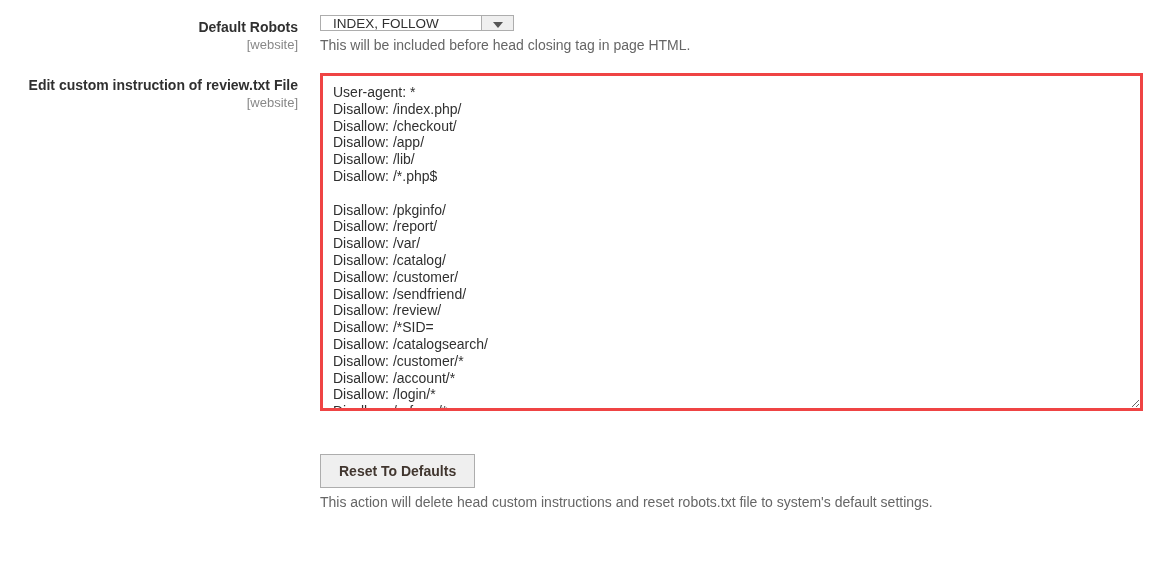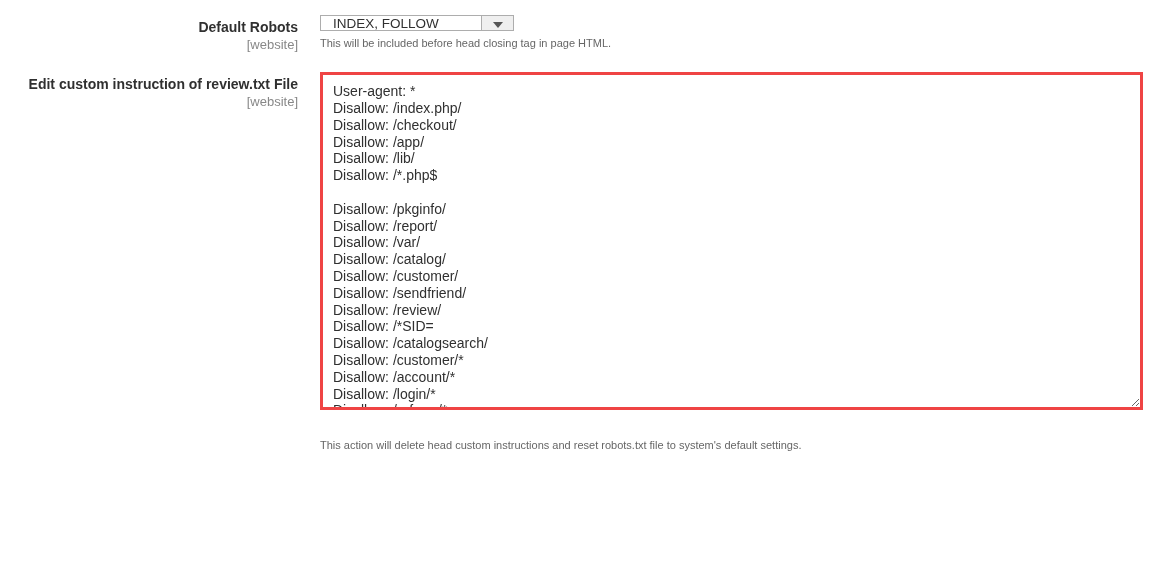--- a/index.html
+++ b/index.html
@@ -65,21 +65,21 @@
       align-items: center;
       justify-content: center;
       cursor: pointer;
     }
     .select-btn svg {
       width: 10px;
       height: 6px;
       fill: #555;
     }
     .help-text {
-      font-size: 11px;
+      font-size: 14px;
       color: #666;
       margin-top: 6px;
     }
     textarea.robots-content {
       width: 100%;
       height: 338px;
       border: 3px solid #ef4444;
       padding: 8px 10px;
       font-family: -apple-system, BlinkMacSystemFont, "Segoe UI", Helvetica, Arial, sans-serif;
       font-size: 14px;
@@ -149,15 +149,16 @@
 Disallow: /customer/*
 Disallow: /account/*
 Disallow: /login/*
 Disallow: /referer/*</textarea>
   </div>
 </div>
 
 <div class="form-row">
   <div class="form-label-col"></div>
   <div class="form-control-col">
+    <button class="btn-reset">Reset To Defaults</button>
     <div class="help-text">This action will delete head custom instructions and reset robots.txt file to system's default settings.</div>
   </div>
 </div>
 
 </body></html>

